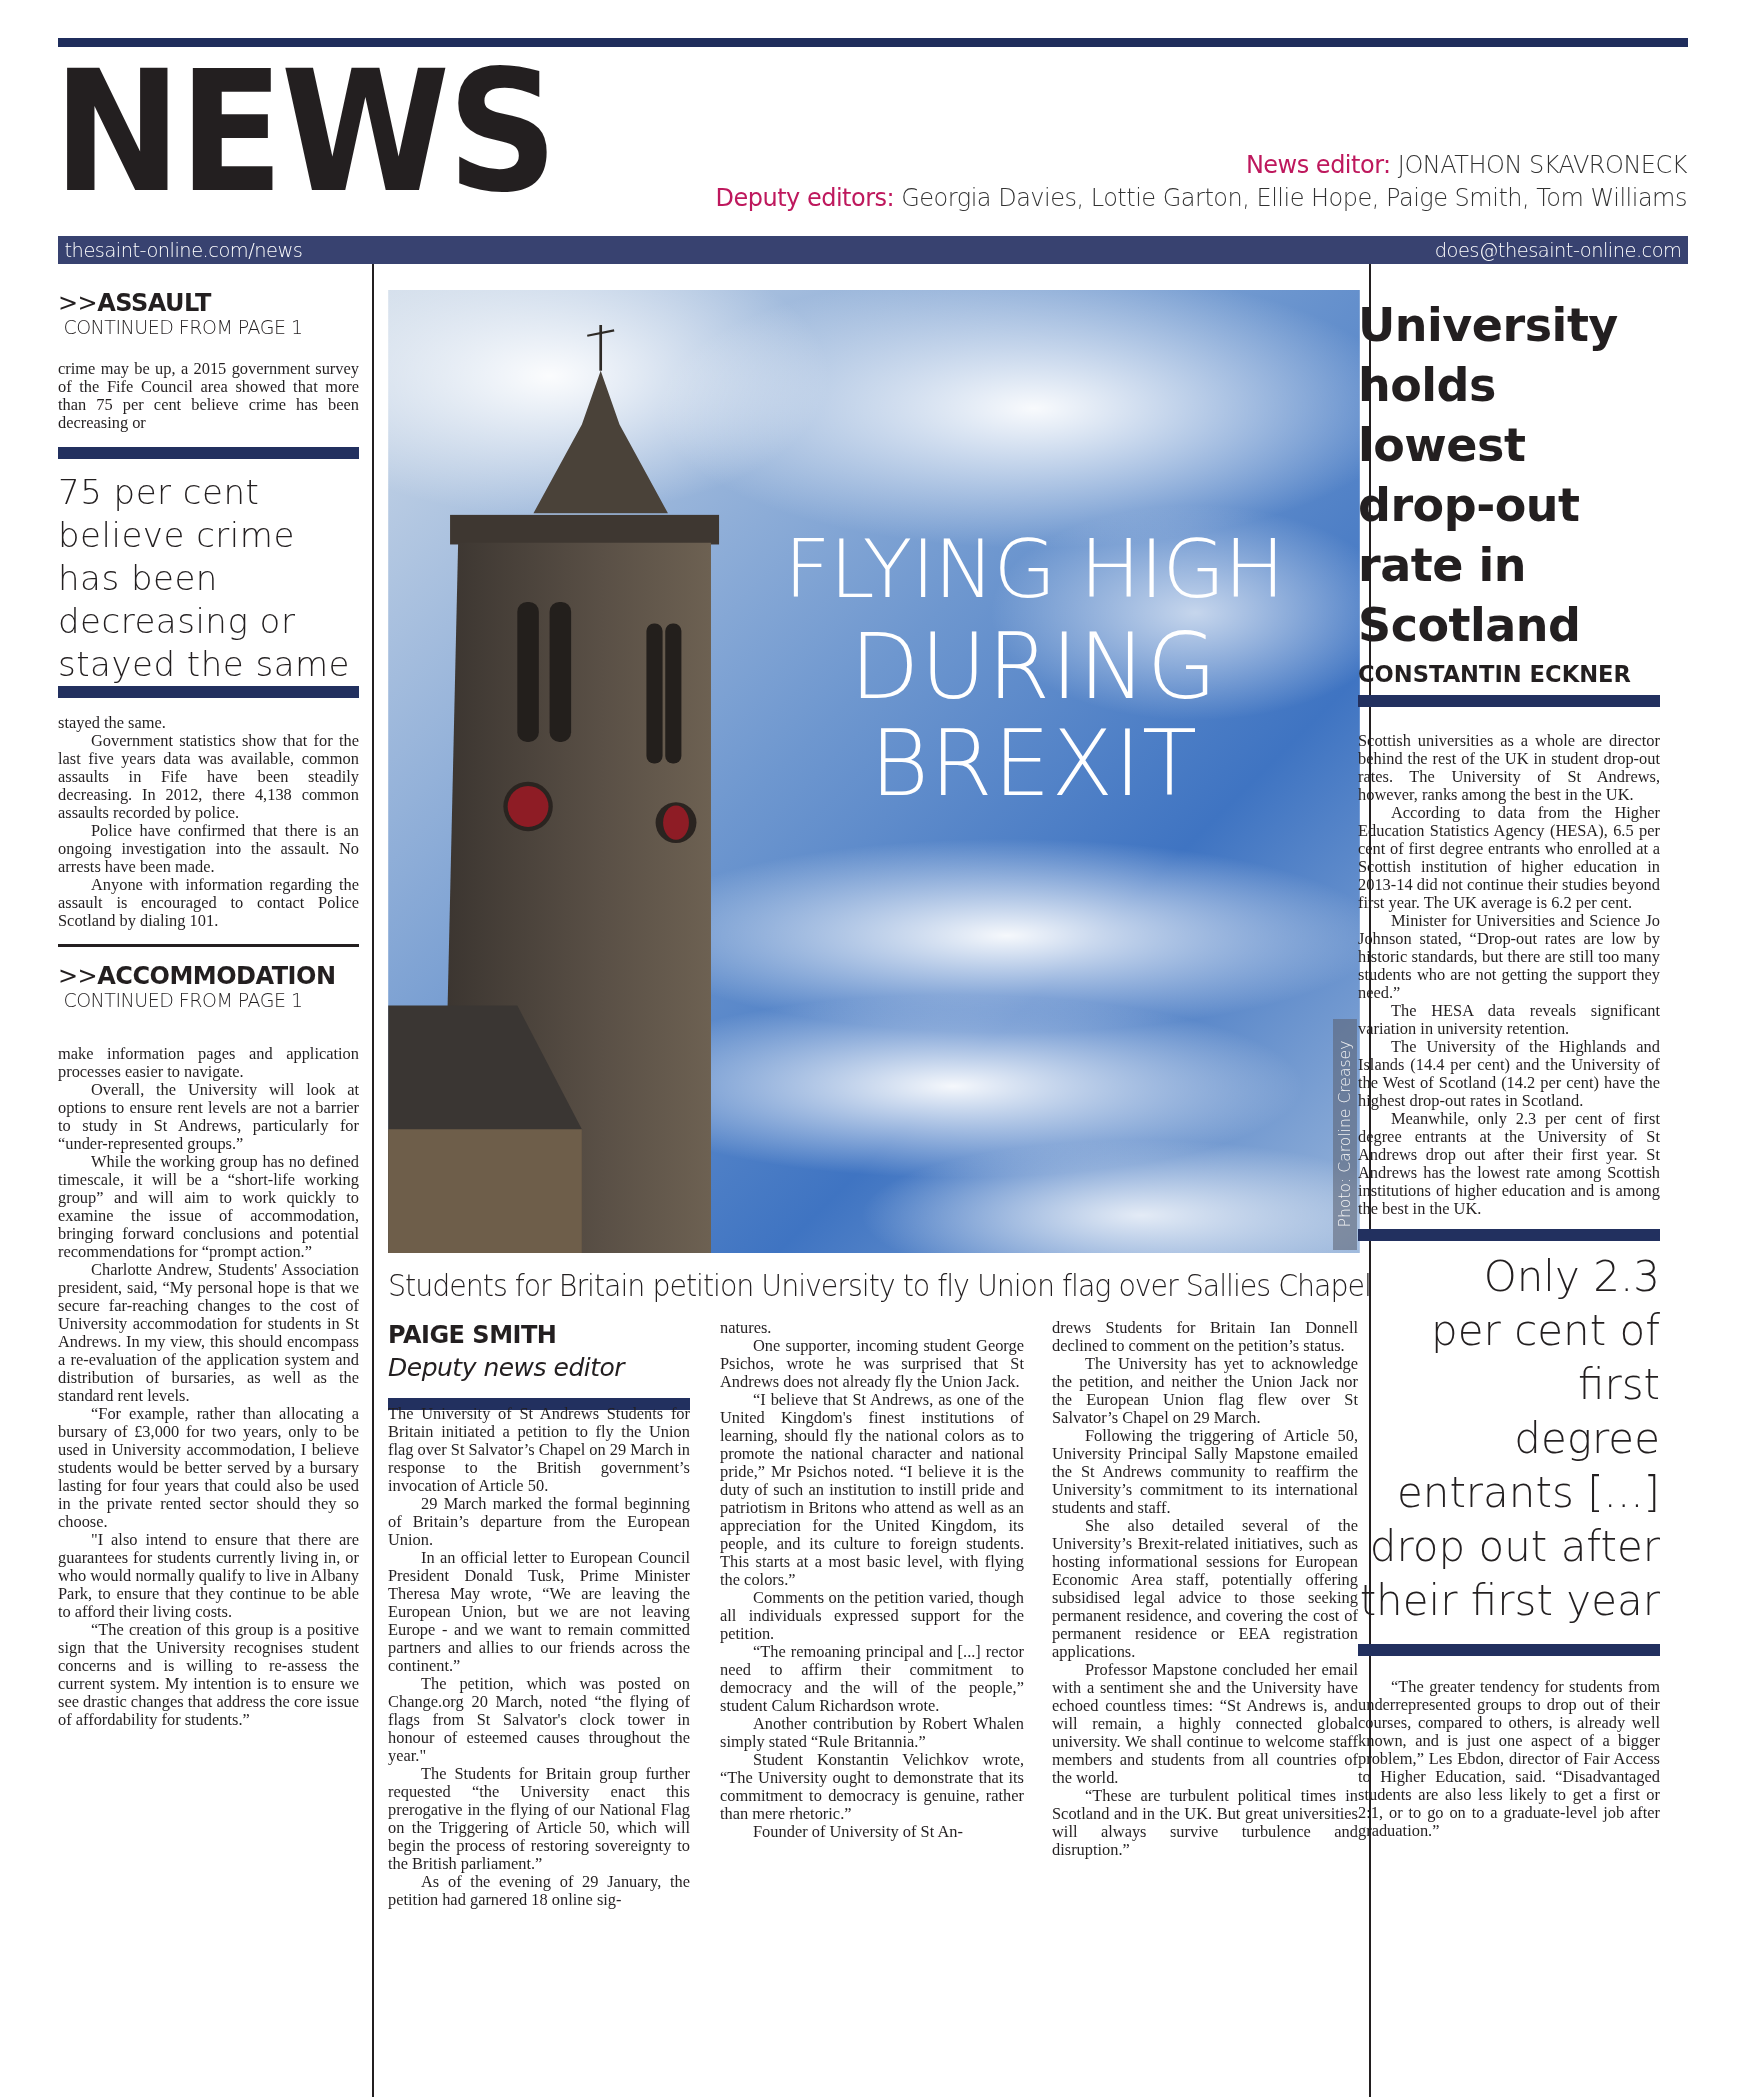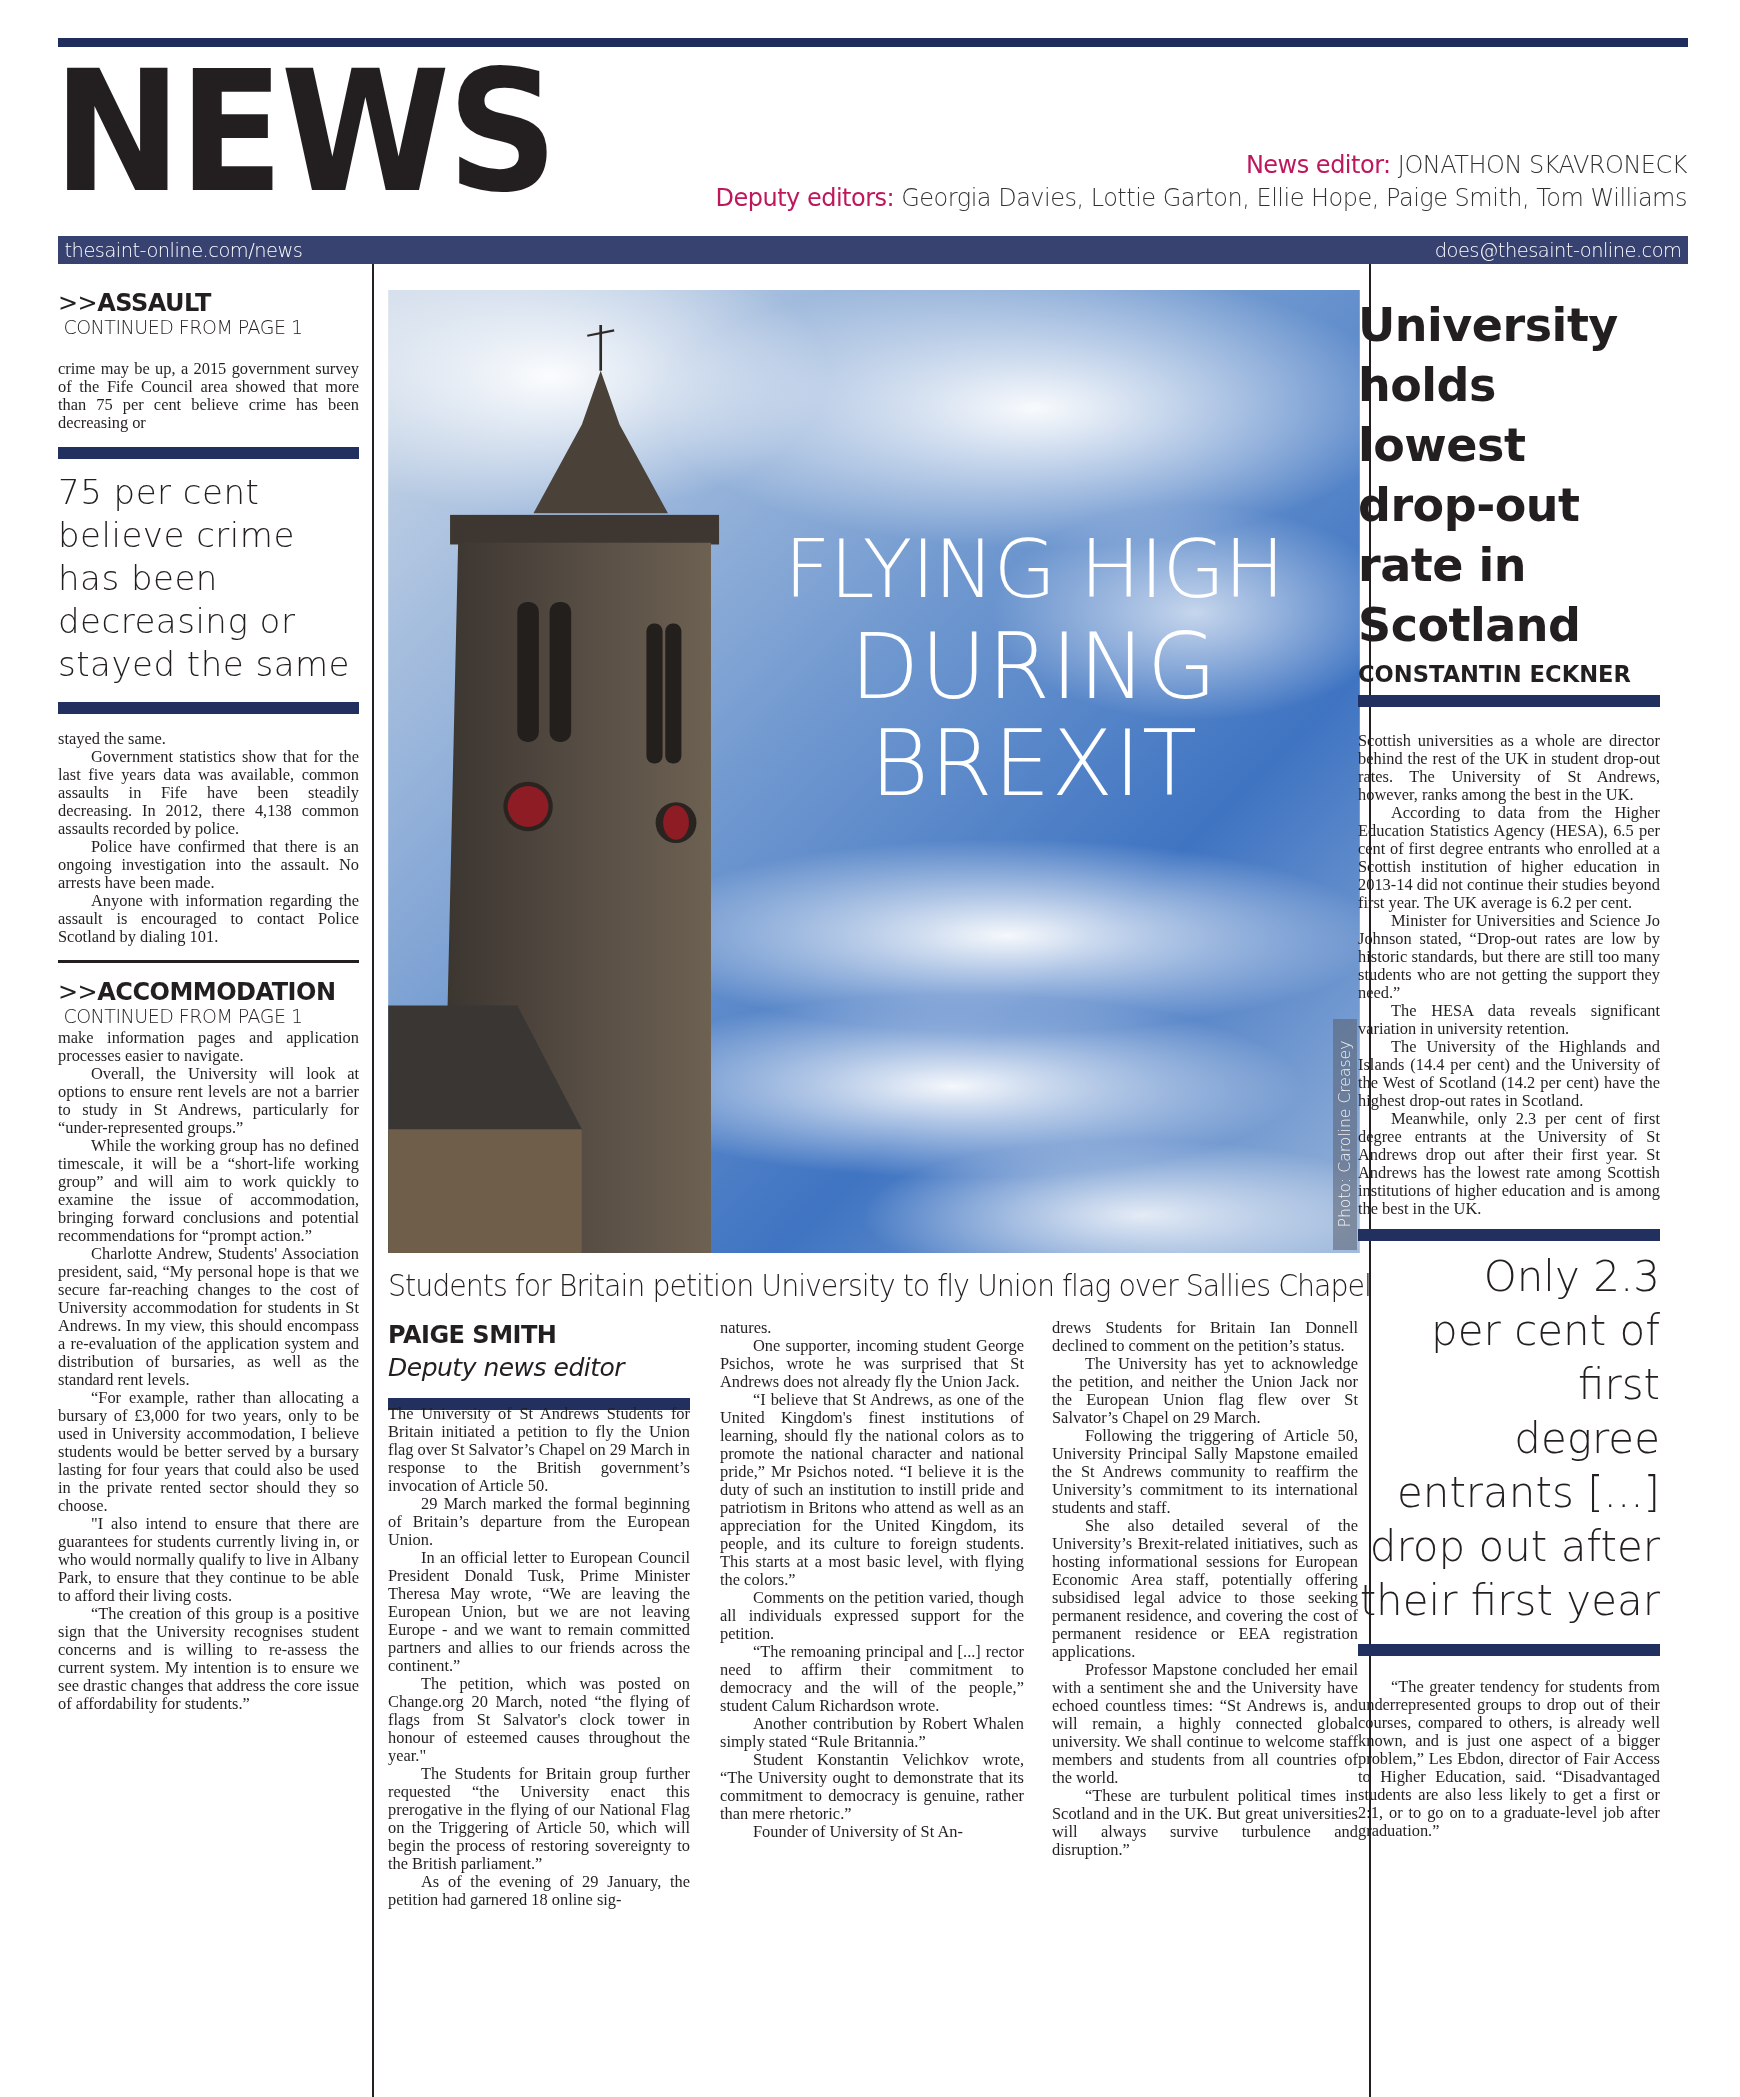--- a/index.html
+++ b/index.html
@@ -28,21 +28,21 @@
   .kicker .arrows { font-weight:normal; }
   .cont { font-family:"DejaVu Sans", sans-serif; font-weight:200; font-size:19px; line-height:21.5px; margin-left:5.4px; letter-spacing:-0.5px; color:#231f20; }
   .navy-rule { height:12px; background:#22305f; }
   .thin-rule { height:2.7px; background:#231f20; }
   .pullquote { font-family:"DejaVu Sans", sans-serif; font-weight:200; color:#231f20; }
 
   
   #left-col { left:58px; top:290px; width:301px; }
   #assault-kicker { margin-top:0; }
   #assault-body-1 { margin-top:21.5px; }
-  #pull-left { font-size:34px; line-height:43px; margin:12px 0 16px 0; letter-spacing:0.5px; }
+  #pull-left { font-size:34px; line-height:43px; margin:12px 0 0 0; letter-spacing:0.5px; }
 
   
   #photo { left:388px; top:290px; width:972px; height:963px; overflow:hidden; }
   #photo svg { display:block; }
   #photo-headline { position:absolute; left:323px; top:231px; width:646px; text-align:center; color:#ffffff; font-family:"DejaVu Sans", sans-serif; font-weight:200; font-size:90px; line-height:97px; letter-spacing:1.1px; }
   #photo-headline .l1 { font-size:81px; letter-spacing:-1.1px; }
   #photo-credit { position:absolute; right:3.2px; bottom:3.2px; width:24px; height:231px; background:rgba(90,95,110,0.55); }
   #photo-credit span { position:absolute; left:50%; top:50%; transform:translate(-50%,-50%) rotate(-90deg); white-space:nowrap; color:#f4f4f4; font-family:"DejaVu Sans", sans-serif; font-size:15.6px; font-weight:200; }
 
   #center-headline { left:388px; top:1267px; width:972px; font-family:"DejaVu Sans", sans-serif; font-weight:200; font-size:30px; line-height:38px; white-space:nowrap; letter-spacing:-1.1px; transform:scaleX(0.95); transform-origin:left top; }
@@ -101,21 +101,21 @@
     <p class="noindent">stayed the same.</p>
     <p>Government statistics show that for the last five years data was available, common assaults in Fife have been steadily decreasing. In 2012, there 4,138 common assaults recorded by police.</p>
     <p>Police have confirmed that there is an ongoing investigation into the assault. No arrests have been made.</p>
     <p>Anyone with information regarding the assault is encouraged to contact Police Scotland by dialing 101.</p>
   </div>
   <div class="thin-rule" style="margin-top:14px"></div>
   <div class="kicker" style="margin-top:16px">
     <span class="arrows">&gt;&gt;</span><span>ACCOMMODATION</span>
   </div>
   <div class="cont">CONTINUED FROM PAGE 1</div>
-  <div class="body-text" style="margin-top:2px">
+  <div class="body-text" style="margin-top:34px">
     <p class="noindent">make information pages and application processes easier to navigate.</p>
     <p>Overall, the University will look at options to ensure rent levels are not a barrier to study in St Andrews, particularly for “under-represented groups.”</p>
     <p>While the working group has no defined timescale, it will be a “short-life working group” and will aim to work quickly to examine the issue of accommodation, bringing forward conclusions and potential recommendations for “prompt action.”</p>
     <p>Charlotte Andrew, Students' Association president, said, “My personal hope is that we secure far-reaching changes to the cost of University accommodation for students in St Andrews. In my view, this should encompass a re-evaluation of the application system and distribution of bursaries, as well as the standard rent levels.</p>
     <p>“For example, rather than allocating a bursary of £3,000 for two years, only to be used in University accommodation, I believe students would be better served by a bursary lasting for four years that could also be used in the private rented sector should they so choose.</p>
     <p>"I also intend to ensure that there are guarantees for students currently living in, or who would normally qualify to live in Albany Park, to ensure that they continue to be able to afford their living costs.</p>
     <p>“The creation of this group is a positive sign that the University recognises student concerns and is willing to re-assess the current system. My intention is to ensure we see drastic changes that address the core issue of affordability for students.”</p>
   </div>
 </div>
 

